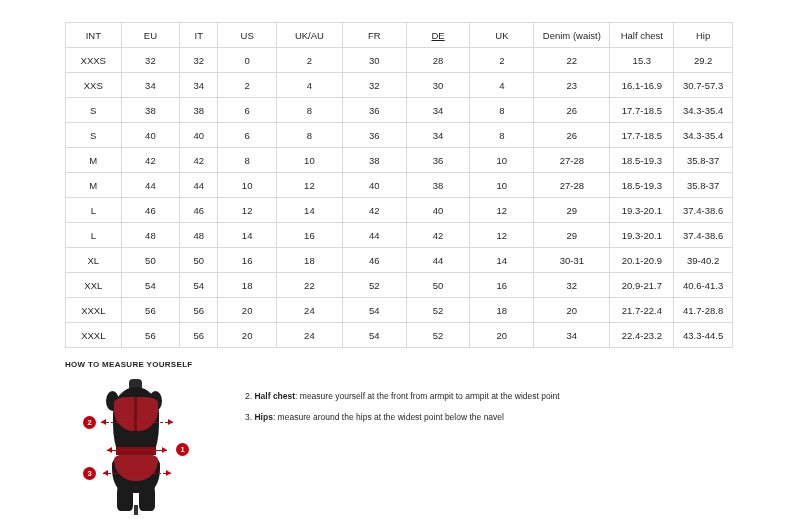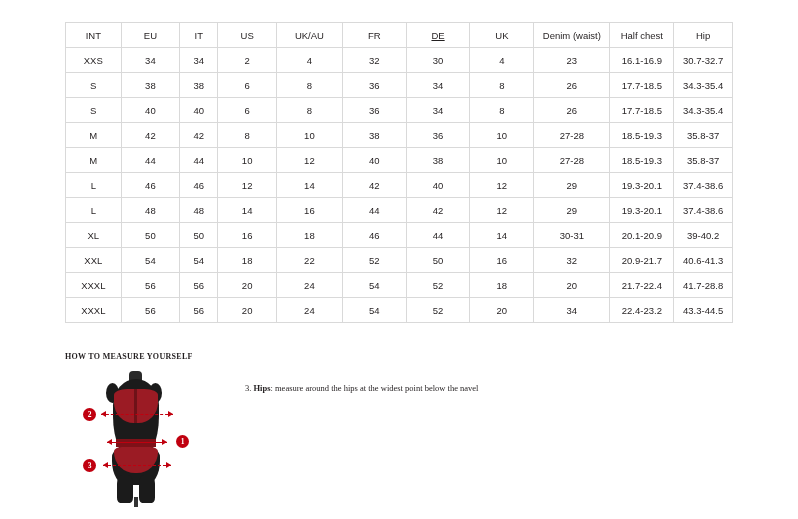--- a/index.html
+++ b/index.html
@@ -53,23 +53,22 @@
   .c6  { width: 62px; text-decoration: underline; }
   .c7  { width: 62px; }
   .c8  { width: 74px; }
   .c9  { width: 62px; }
   .c10 { width: 57px; }
 
   
   #measure-section {
     position: absolute;
     left: 65px;
-    top: 352px;
+    top: 360px;
     width: 668px;
-    font-family: Liberation Serif, serif;
   }
   #measure-title {
     font-size: 8px;
     font-weight: bold;
     letter-spacing: 0.3px;
     color: #231f20;
     margin-bottom: 10px;
   }
   #measure-body {
     position: relative;
@@ -237,31 +236,44 @@
           <th class="c5">FR</th>
           <th class="c6">DE</th>
           <th class="c7">UK</th>
           <th class="c8">Denim (waist)</th>
           <th class="c9">Half chest</th>
           <th class="c10">Hip</th>
         </tr>
       </thead>
       <tbody>
         <tr>
+          <td>XXXS</td>
+          <td>32</td>
+          <td>32</td>
+          <td>0</td>
+          <td>2</td>
+          <td>30</td>
+          <td>28</td>
+          <td>2</td>
+          <td>22</td>
+          <td>15.3</td>
+          <td>29.2</td>
+        </tr>
+        <tr>
           <td>XXS</td>
           <td>34</td>
           <td>34</td>
           <td>2</td>
           <td>4</td>
           <td>32</td>
           <td>30</td>
           <td>4</td>
           <td>23</td>
           <td>16.1-16.9</td>
-          <td>30.7-32.7</td>
+          <td>30.7-57.3</td>
         </tr>
         <tr>
           <td>S</td>
           <td>38</td>
           <td>38</td>
           <td>6</td>
           <td>8</td>
           <td>36</td>
           <td>34</td>
           <td>8</td>
@@ -420,20 +432,24 @@
         <div class="arrow-h arrow-left" style="left:20px; top:91px;"></div>
         <div class="arrow-h arrow-right" style="left:83px; top:91px;"></div>
 
         <div class="badge" style="left:0px;  top:37px;">2</div>
         <div class="badge" style="left:93px; top:64px;">1</div>
         <div class="badge" style="left:0px;  top:88px;">3</div>
       </div>
 
       <div id="instructions">
         <div class="instr-line">
+          <span>2.</span>
+          <b>Half chest</b><span>: measure yourself at the front from armpit to armpit at the widest point</span>
+        </div>
+        <div class="instr-line">
           <span>3.</span>
           <b>Hips</b><span>: measure around the hips at the widest point below the navel</span>
         </div>
       </div>
 
     </div>
   </div>
 
 </div>
 

